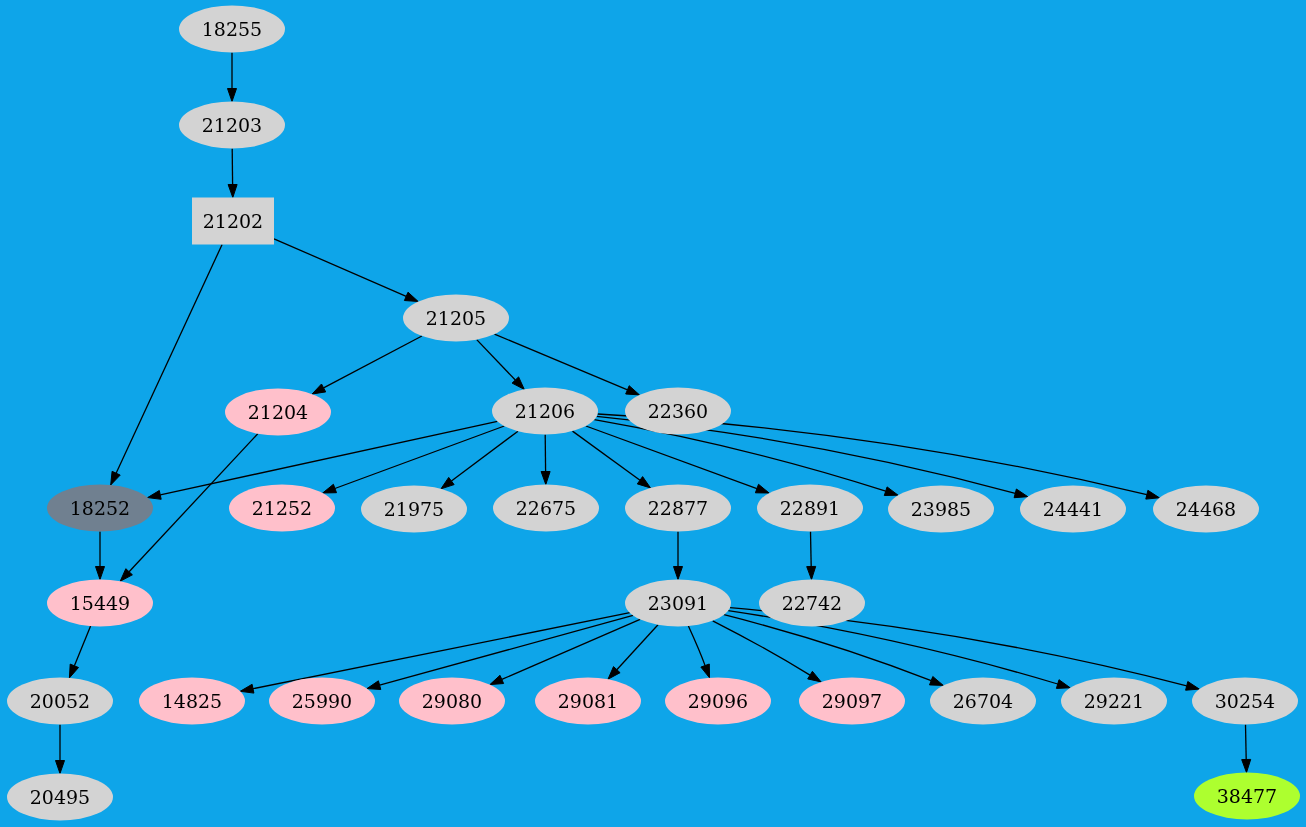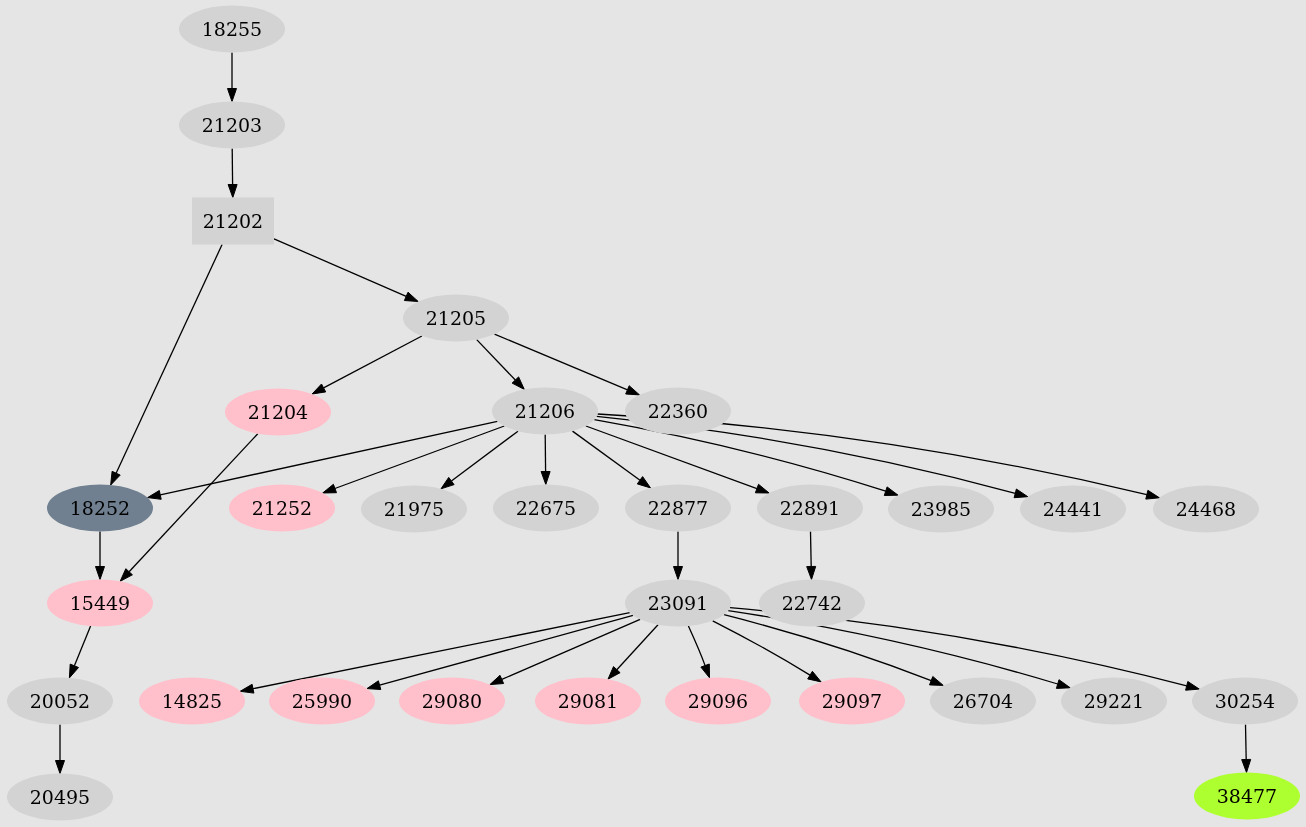--- a/index.html
+++ b/index.html
@@ -4,21 +4,21 @@
 <style>
   html, body {
     margin: 0;
     padding: 0;
     background: #ffffff;
   }
   .graph-wrap {
     width: 1306px;
     height: 827px;
     position: relative;
-    background: #e5e5e5;
+    background: #0ea5e9;
     overflow: hidden;
   }
   svg {
     display: block;
   }
   .node-label {
     font-family: "DejaVu Serif", "Liberation Serif", serif;
     font-size: 19px;
     fill: #000000;
   }

